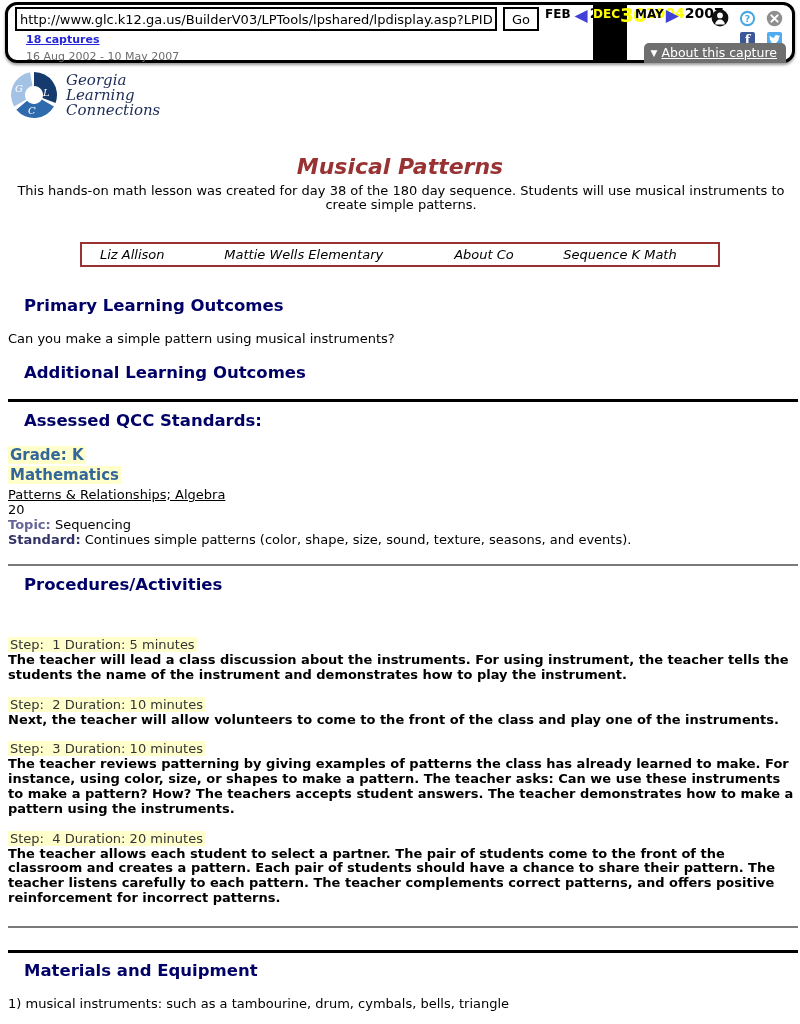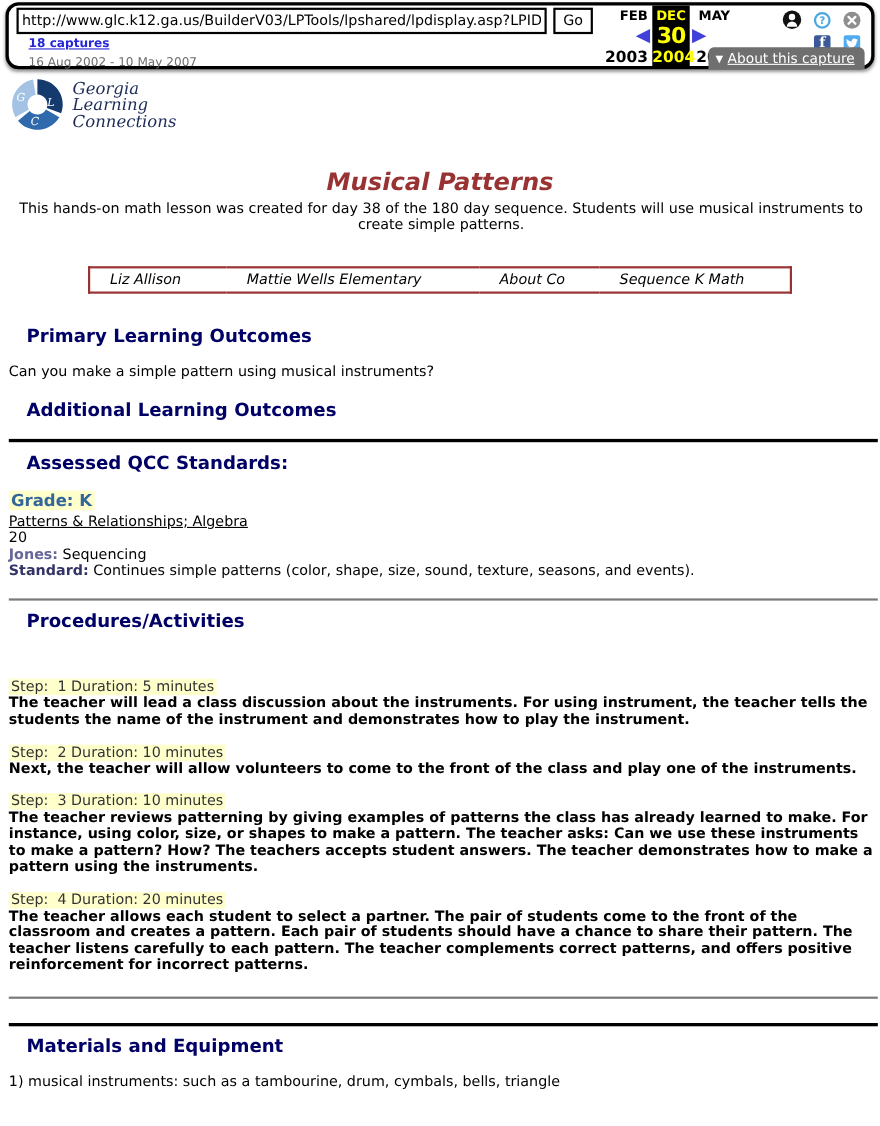--- a/index.html
+++ b/index.html
@@ -9,21 +9,21 @@
     border:3px solid #000;border-radius:12px;box-shadow:0 2px 3px rgba(0,0,0,.4);}
   .url-row{position:absolute;left:7px;top:2px;display:flex;align-items:center;}
   .url-input{width:472px;height:18px;border:2px solid #000;font-family:"DejaVu Sans",sans-serif;
     font-size:13px;padding:1px 3px;color:#000;background:#fff;}
   .go-btn{margin-left:6px;height:24px;min-width:36px;border:2px solid #000;background:#fff;
     font-family:"DejaVu Sans",sans-serif;font-size:13px;color:#000;}
   .captures{position:absolute;left:18px;top:28px;font-size:11px;font-weight:bold;
     color:#2626d8;text-decoration:underline;cursor:pointer;}
   .range{position:absolute;left:18px;top:45px;font-size:11px;color:#6e6e6e;}
   .calendar{position:absolute;left:537px;top:0;height:100%;display:flex;}
-  .cal-col{display:flex;flex-direction:column;}
+  .cal-col{display:flex;}
   .cal-col.prev{width:48px;text-align:right;}
   .cal-col.cur{width:34px;text-align:center;background:#000;color:#ffff00;}
   .cal-col.next{width:48px;text-align:left;}
   .cal-month{height:17px;line-height:18px;font-size:12px;font-weight:bold;}
   .prev .cal-month{padding-right:4px;}
   .next .cal-month{padding-left:8px;}
   .cal-mid{height:22px;line-height:21px;}
   .cal-arrow{font-size:17px;color:#4141d9;cursor:pointer;}
   .prev .cal-arrow{padding-right:2px;}
   .next .cal-arrow{padding-left:2px;}
@@ -189,24 +189,27 @@
 
   <h2 class="additional-h">Additional Learning Outcomes</h2>
 
   <hr class="hr-black hr1">
 
   <h2 class="assessed-h">Assessed QCC Standards:</h2>
 
   <div class="grade-line">
     <span class="blue-link">Grade: K</span>
   </div>
+  <div class="subject-line">
+    <span class="blue-link">Mathematics</span>
+  </div>
   <div class="plain strand">Patterns &amp; Relationships; Algebra</div>
   <div class="plain">20</div>
   <div class="plain">
-    <span class="lbl-topic">Jones:</span><span> Sequencing</span>
+    <span class="lbl-topic">Topic:</span><span> Sequencing</span>
   </div>
   <div class="plain">
     <span class="lbl-standard">Standard:</span><span> Continues simple patterns (color, shape, size, sound, texture, seasons, and events).</span>
   </div>
 
   <hr class="hr-gray hr2">
 
   <h2 class="proc-h">Procedures/Activities</h2>
 
   <div class="step step1">

